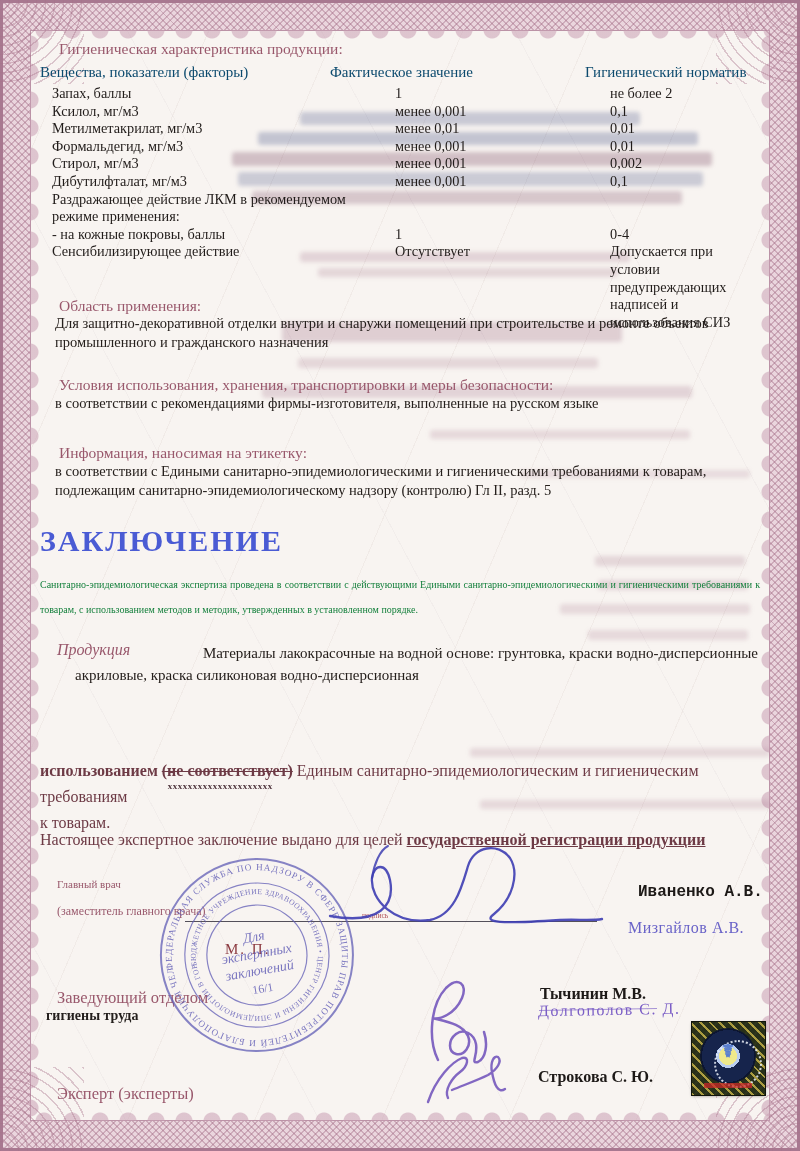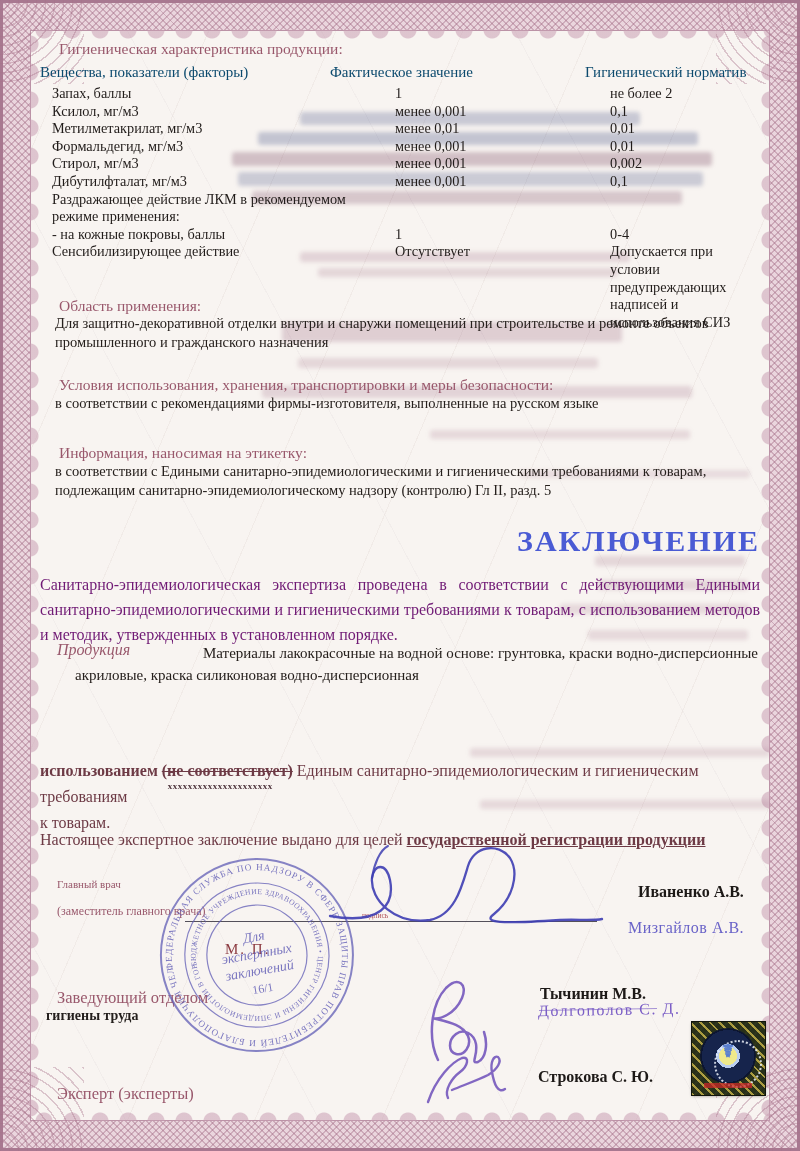--- a/index.html
+++ b/index.html
@@ -30,22 +30,22 @@
   .ghost{position:absolute;border-radius:3px;pointer-events:none;filter:blur(2px);}
   
   .abs{position:absolute;}
   .h-mauve{color:#99586c;font-size:15.5px;margin-left:17px;}
   .body-txt{color:#26201d;font-size:14.5px;line-height:19px;}
   .tbl-head{color:#0c4a6e;font-size:15px;}
   .tbl{position:absolute;left:40px;top:85px;width:725px;display:grid;grid-template-columns:355px 215px 155px;
        color:#211c1a;font-size:14.3px;line-height:17.6px;}
   .tbl .c1{padding-left:12px;}
   .maroon{color:#6d3a45;font-size:16px;}
-  .concl-title{color:#4a5bd4;font-size:30px;font-weight:bold;letter-spacing:2px;text-align:right;width:720px;}
-  .concl-par{color:#701a75;font-size:16px;line-height:25px;text-align:justify;width:720px;}
+  .concl-title{color:#4a5bd4;font-size:30px;font-weight:bold;letter-spacing:2px;text-align:left;width:720px;}
+  .concl-par{color:#15803d;font-size:10px;line-height:25px;text-align:justify;width:720px;}
   .struck{text-decoration:line-through;position:relative;}
   .xxx{position:absolute;left:6px;top:11px;font-size:9px;letter-spacing:.5px;color:#4d333b;white-space:nowrap;}
   .name-black{color:#1d1917;font-size:16px;font-weight:bold;}
   .name-stamped{font-size:16px;letter-spacing:.5px;}
   .sig-line{position:absolute;height:0;border-top:1.3px solid #54505a;}
   .podpis{position:absolute;color:#b05055;font-size:7.5px;}
   .mp{position:absolute;color:#8c3a40;font-size:15px;letter-spacing:2px;}
   .stamp-svg{position:absolute;left:155px;top:853px;transform:rotate(-10deg);opacity:.82;}
   .ink-svg{position:absolute;left:0;top:0;pointer-events:none;}
   .strike-bar{position:absolute;height:1.2px;background:#7b5ec6;opacity:.65;transform:rotate(-1deg);}
@@ -152,21 +152,21 @@
   </div>
 
   <div class="abs maroon" style="left:40px;top:831px;width:725px;">
     <span>Настоящее экспертное заключение выдано для целей </span><b style="text-decoration:underline;">государственной регистрации продукции</b>
   </div>
 
   <div class="abs h-mauve" style="left:40px;top:878px;font-size:11px;">Главный врач</div>
   <div class="abs h-mauve" style="left:40px;top:904px;font-size:12px;">(заместитель главного врача)</div>
   <div class="sig-line" style="left:185px;top:921px;width:412px;"></div>
   <div class="podpis" style="left:362px;top:911px;">подпись</div>
-  <div class="abs name-black" style="left:638px;top:883px;">Иваненко А.В.</div>
+  <div class="abs name-black" style="left:638px;top:883px;font-family:Liberation Mono, monospace;">Иваненко А.В.</div>
   <div class="abs name-stamped" style="left:628px;top:919px;color:#6a63c8;">Мизгайлов А.В.</div>
   <div class="mp" style="left:225px;top:941px;">М. П.</div>
 
   <div class="abs h-mauve" style="left:40px;top:988px;font-size:16.5px;">Заведующий отделом</div>
   <div class="abs" style="left:46px;top:1008px;font-size:14px;font-weight:bold;color:#241f1d;">гигиены труда</div>
   <div class="abs name-black" style="left:540px;top:985px;">Тычинин М.В.</div>
   <div class="abs name-stamped" style="left:538px;top:1001px;color:#7b5ec6;letter-spacing:1.5px;transform:rotate(-1deg);">Долгополов С. Д.</div>
   <div class="strike-bar" style="left:539px;top:1009px;width:118px;"></div>
 
   <div class="abs h-mauve" style="left:40px;top:1084px;font-size:16.5px;">Эксперт (эксперты)</div>

